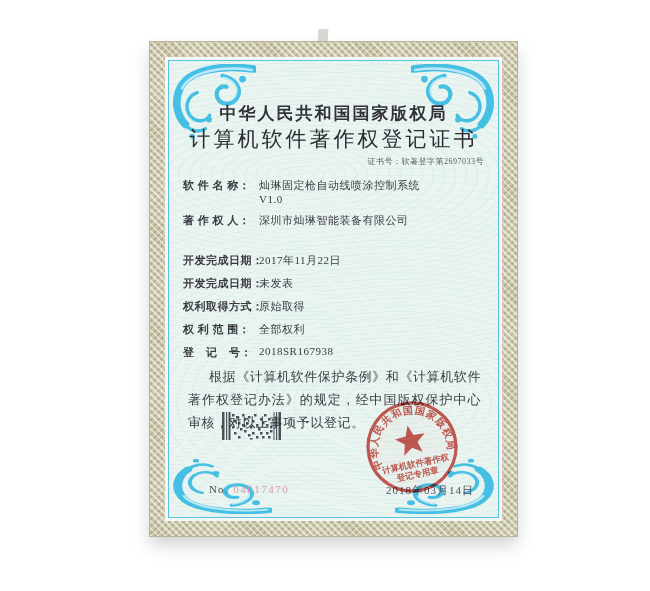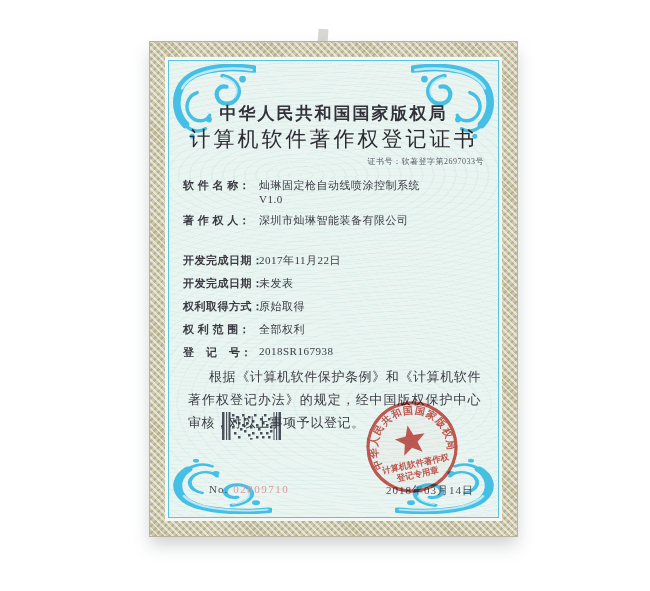--- a/index.html
+++ b/index.html
@@ -207,17 +207,17 @@
             <path id="sealArc" d="M19,68 A35,35 0 1 1 81,68" fill="none"></path>
           </defs>
           <text font-size="10" letter-spacing="1" fill="#c9453d" font-weight="700" font-family="Liberation Serif, DejaVu Serif, serif">
             <textPath href="#sealArc" startOffset="4">中华人民共和国国家版权局</textPath>
           </text>
           <text x="50" y="70" text-anchor="middle" font-size="8.5" fill="#c9453d" font-weight="700" font-family="Liberation Serif, DejaVu Serif, serif">计算机软件著作权</text>
           <text x="50" y="80.5" text-anchor="middle" font-size="8.5" fill="#c9453d" font-weight="700" font-family="Liberation Serif, DejaVu Serif, serif">登记专用章</text>
         </g>
       </svg>
 
-      <div class="serial"><span>No.</span><span class="num">02809710</span></div>
+      <div class="serial"><span>No.</span><span class="num">04017470</span></div>
 
     </div>
   </div>
 </div>
 
 </body></html>

